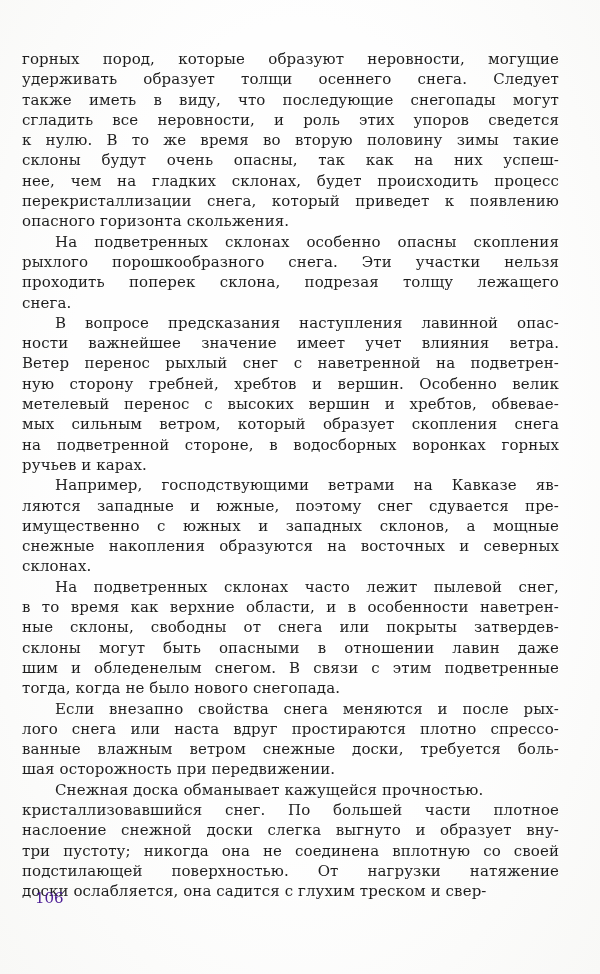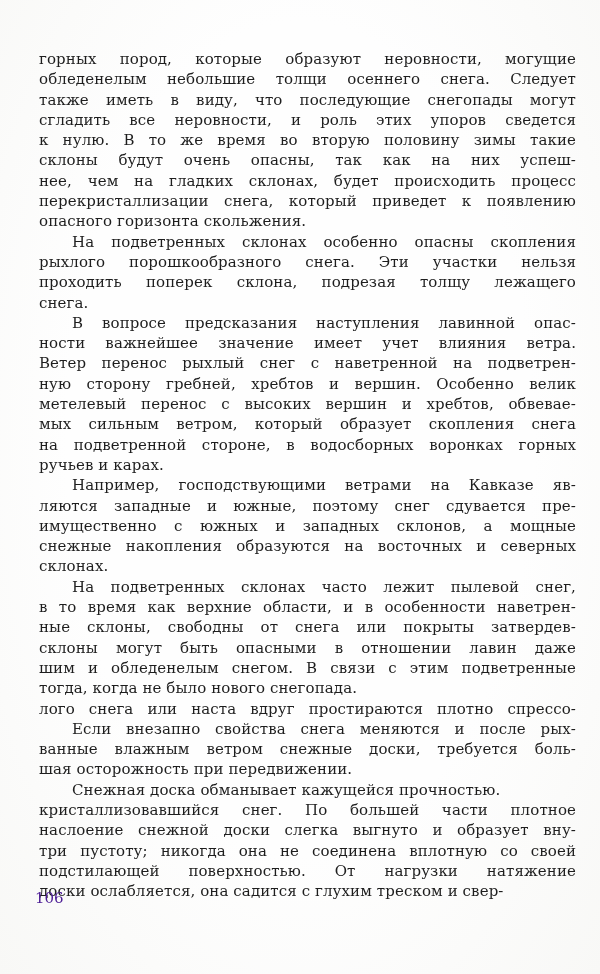--- a/index.html
+++ b/index.html
@@ -14,21 +14,21 @@
     background: radial-gradient(ellipse at 50% 45%, #fefefe 55%, #f8f8f6 100%);
     font-family: "DejaVu Serif", "Liberation Serif", serif;
     color: #1e1e1e;
   }
   .page {
     position: absolute;
     inset: 0;
   }
   .textblock {
     position: absolute;
-    left: 39px;
+    left: 22px;
     top: 49px;
     width: 537px;
   }
   .paragraph {
     margin: 0;
     padding: 0;
   }
   .line {
     height: 20.3px;
     line-height: 20.3px;
@@ -55,21 +55,21 @@
     color: #4c1d95;
   }
 </style>
 </head>
 <body>
 
 <div class="page">
   <div class="textblock" id="textblock">
       <div class="paragraph">
         <div class="line">горных пород, которые образуют неровности, могущие</div>
-        <div class="line">обледенелым небольшие толщи осеннего снега. Следует</div>
+        <div class="line">удерживать образует толщи осеннего снега. Следует</div>
         <div class="line">также иметь в виду, что последующие снегопады могут</div>
         <div class="line">сгладить все неровности, и роль этих упоров сведется</div>
         <div class="line">к нулю. В то же время во вторую половину зимы такие</div>
         <div class="line">склоны будут очень опасны, так как на них успеш-</div>
         <div class="line">нее, чем на гладких склонах, будет происходить процесс</div>
         <div class="line">перекристаллизации снега, который приведет к появлению</div>
         <div class="line last">опасного горизонта скольжения.</div>
       </div>
       <div class="paragraph">
         <div class="line indent">На подветренных склонах особенно опасны скопления</div>
@@ -96,22 +96,22 @@
       </div>
       <div class="paragraph">
         <div class="line indent">На подветренных склонах часто лежит пылевой снег,</div>
         <div class="line">в то время как верхние области, и в особенности наветрен-</div>
         <div class="line">ные склоны, свободны от снега или покрыты затвердев-</div>
         <div class="line">склоны могут быть опасными в отношении лавин даже</div>
         <div class="line">шим и обледенелым снегом. В связи с этим подветренные</div>
         <div class="line last">тогда, когда не было нового снегопада.</div>
       </div>
       <div class="paragraph">
+        <div class="line indent">Если внезапно свойства снега меняются и после рых-</div>
         <div class="line">лого снега или наста вдруг простираются плотно спрессо-</div>
-        <div class="line indent">Если внезапно свойства снега меняются и после рых-</div>
         <div class="line">ванные влажным ветром снежные доски, требуется боль-</div>
         <div class="line last">шая осторожность при передвижении.</div>
       </div>
       <div class="paragraph">
         <div class="line last indent">Снежная доска обманывает кажущейся прочностью.</div>
       </div>
       <div class="paragraph">
         <div class="line">кристаллизовавшийся снег. По большей части плотное</div>
         <div class="line">наслоение снежной доски слегка выгнуто и образует вну-</div>
         <div class="line">три пустоту; никогда она не соединена вплотную со своей</div>

